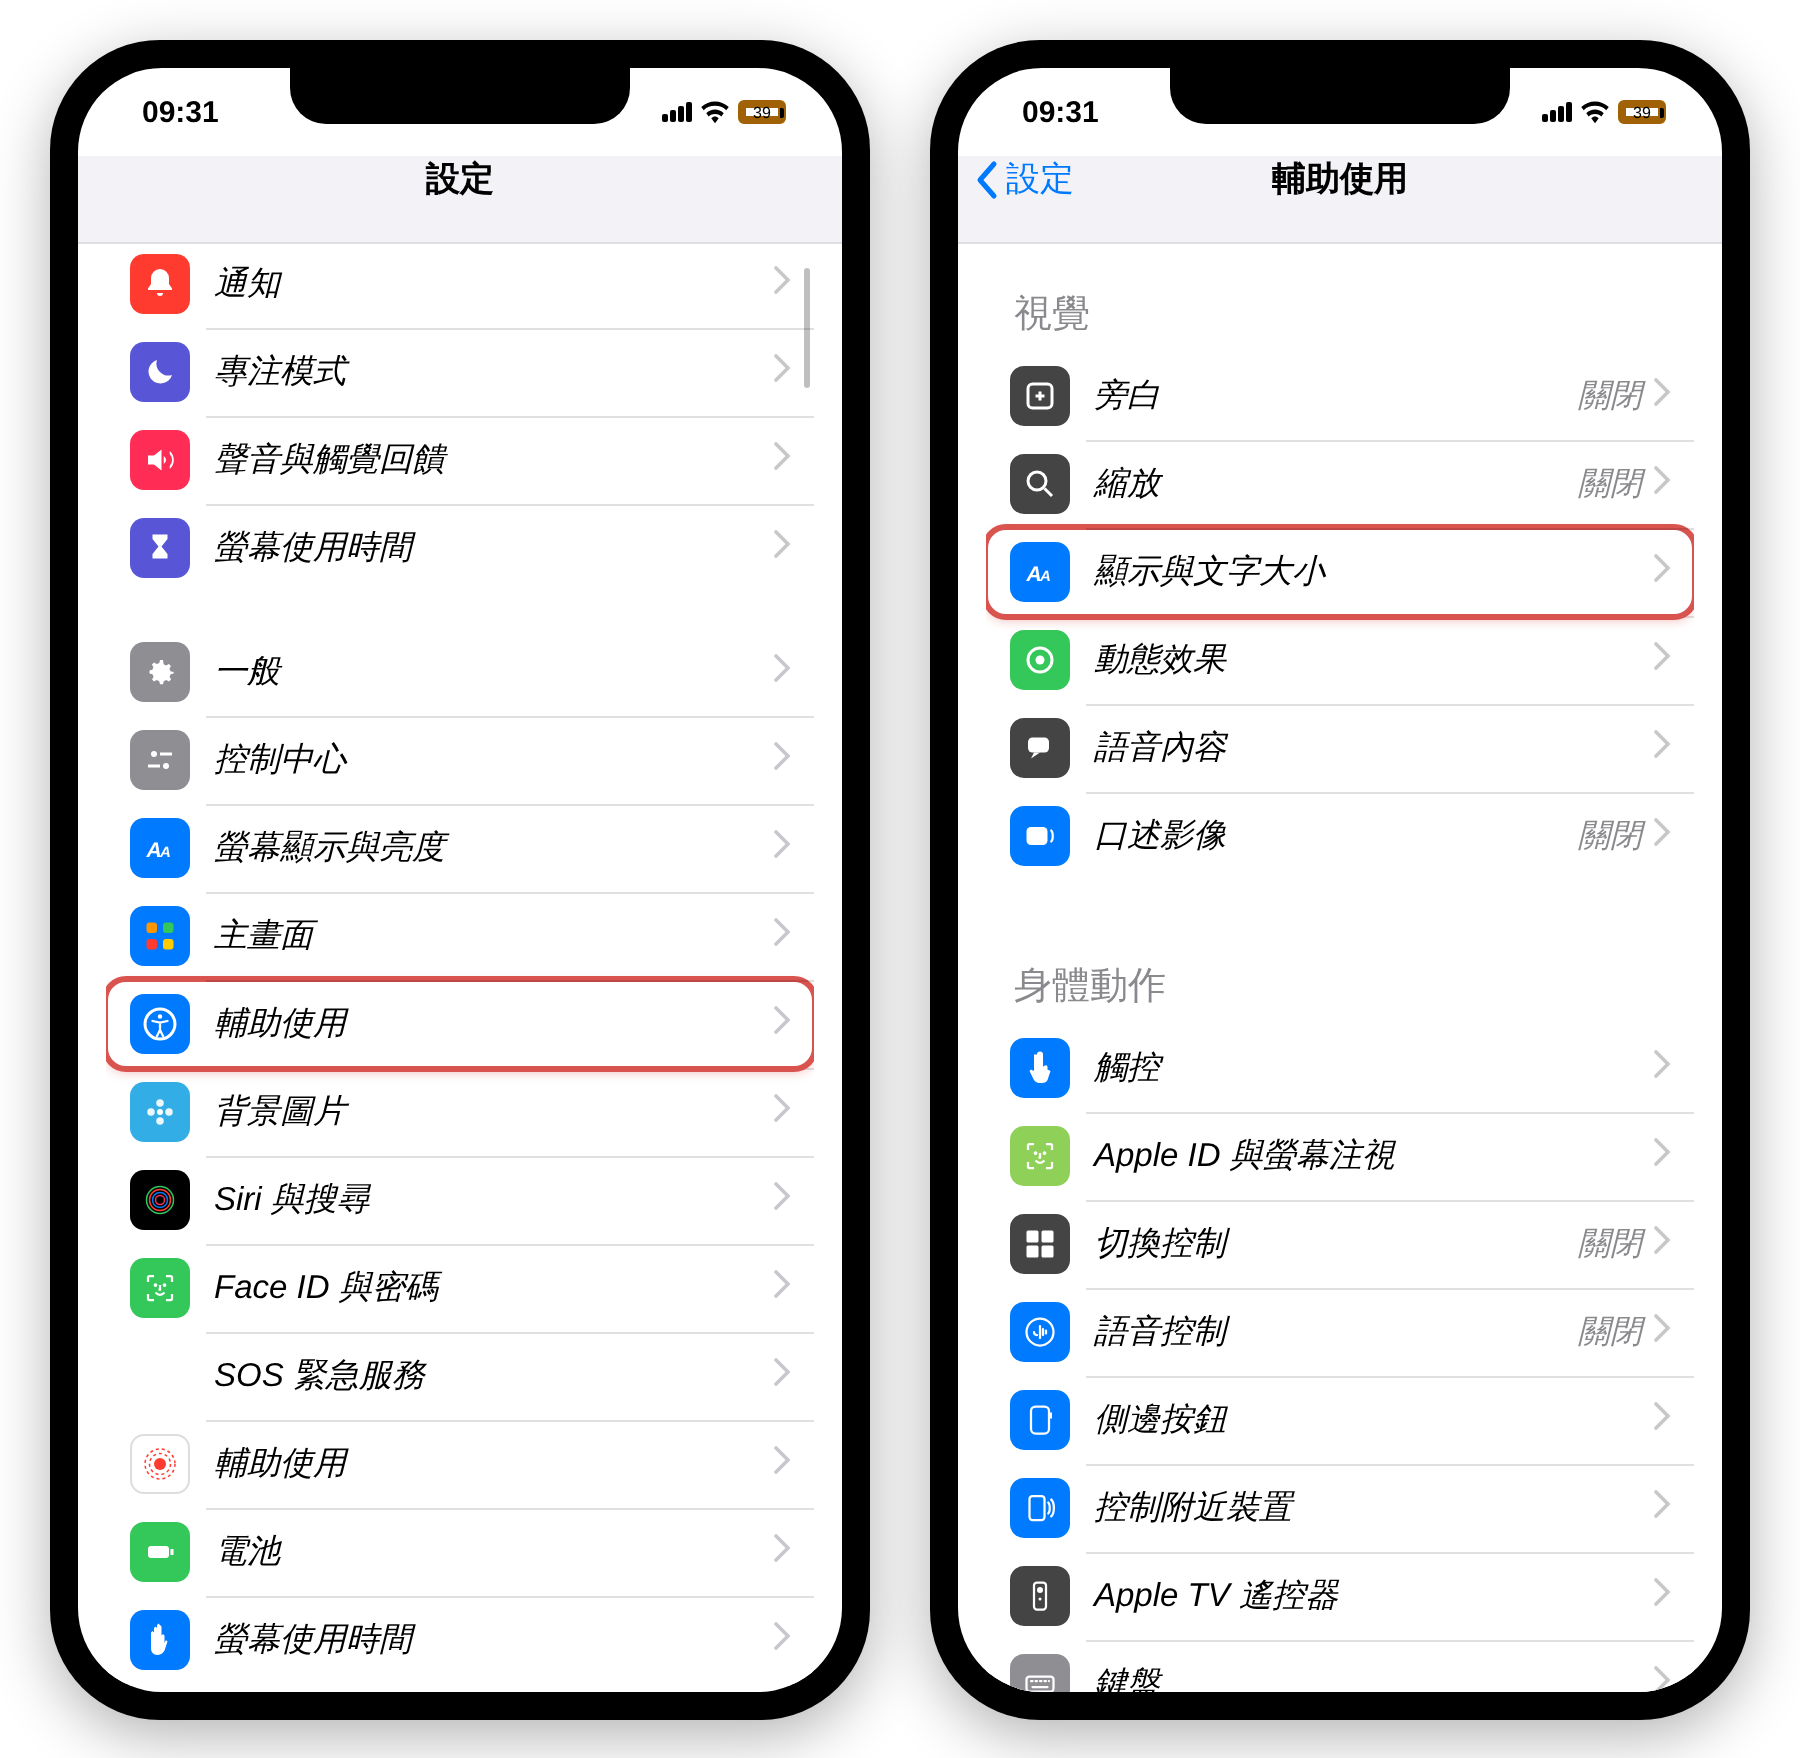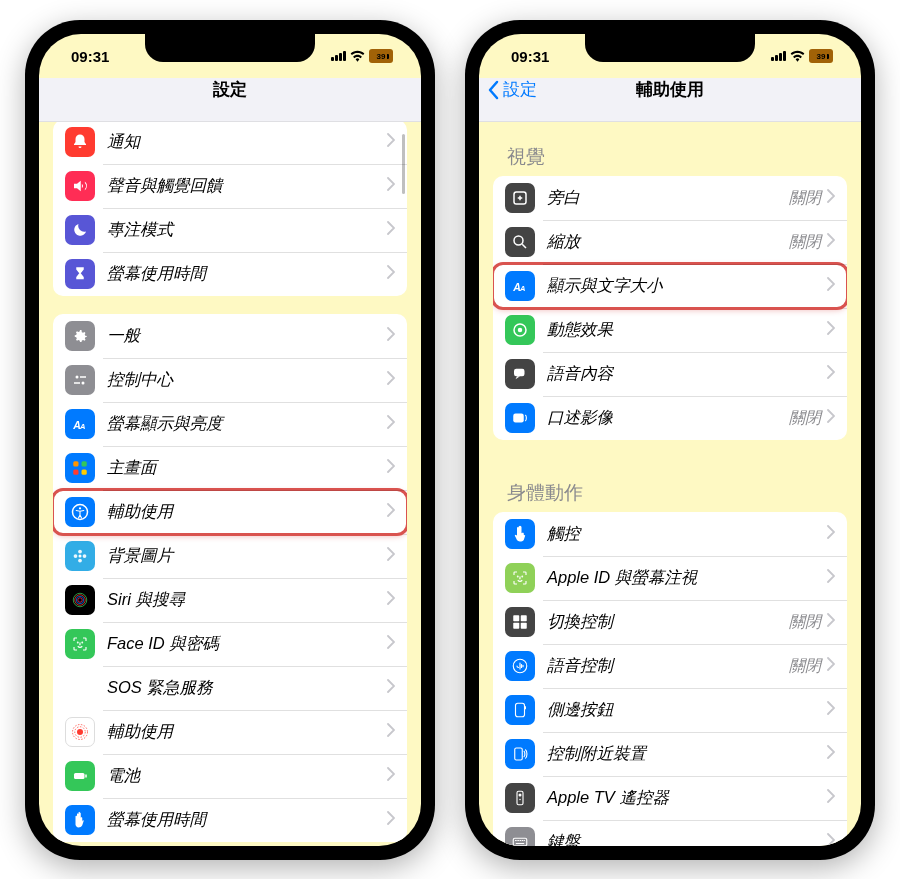--- a/index.html
+++ b/index.html
@@ -30,21 +30,21 @@
     transform: translateX(-50%);
     width: 170px;
     height: 28px;
     background: #000;
     border-radius: 0 0 18px 18px;
     z-index: 10;
   }
   .screen {
     width: 100%;
     height: 100%;
-    background: #fef9c3;
+    background: #ffffff;
     border-radius: 42px;
     overflow: hidden;
     position: relative;
     display: flex;
     flex-direction: column;
   }
   .statusbar {
     height: 44px;
     display: flex;
     justify-content: space-between;
@@ -56,23 +56,23 @@
     flex-shrink: 0;
   }
   .status-right { display: flex; gap: 4px; align-items: center; font-size: 13px; }
   .signal { display: inline-flex; gap: 1px; align-items: flex-end; }
   .signal span { width: 3px; background: #000; border-radius: 1px; }
   .signal span:nth-child(1){height:4px;} .signal span:nth-child(2){height:6px;}
   .signal span:nth-child(3){height:8px;} .signal span:nth-child(4){height:10px;}
   .wifi { width:15px; height:12px; position: relative; }
   .wifi svg { width:15px; height:12px; }
   .battery {
-    width: 24px; height: 12px; border: 7px solid #a16207; border-radius: 3px;
+    width: 24px; height: 12px; border: 4px solid #a16207; border-radius: 3px;
     position: relative; display: flex; align-items: center; justify-content: center;
-    font-size: 8px; font-weight: 700;
+    font-size: 8px; font-weight: 400;
   }
   .battery::after { content:""; position:absolute; right:-3px; width:2px; height:5px; background:#000; border-radius:0 1px 1px 0;}
   .navbar {
     height: 44px;
     display: flex;
     align-items: flex-start;
     justify-content: center;
     position: relative;
     border-bottom: 0.5px solid rgba(0,0,0,0.08);
     flex-shrink: 0;
@@ -180,37 +180,37 @@
               <svg viewBox="0 0 24 24" fill="#fff">
                 <path d="M12 2a6 6 0 00-6 6v4l-2 3v1h16v-1l-2-3V8a6 6 0 00-6-6zM10 18a2 2 0 104 0h-4z"></path>
               </svg>
             </span>
     <span class="label">通知</span>
     <span class="chevron"><svg viewBox="0 0 8 14">
                 <path d="M1 1l6 6-6 6" stroke="currentColor" stroke-width="1.8" fill="none" stroke-linecap="round"></path>
               </svg></span>
   </div>
           <div class="row">
+    <span class="icon bg-purple">
+              <svg viewBox="0 0 24 24" fill="#fff">
+                <path d="M20 14a8 8 0 01-10-10 8 8 0 1010 10z"></path>
+              </svg>
+            </span>
+    <span class="label">專注模式</span>
+    <span class="chevron"><svg viewBox="0 0 8 14">
+                <path d="M1 1l6 6-6 6" stroke="currentColor" stroke-width="1.8" fill="none" stroke-linecap="round"></path>
+              </svg></span>
+  </div>
+          <div class="row">
     <span class="icon bg-pink">
               <svg viewBox="0 0 24 24" fill="#fff">
                 <path d="M4 9v6h4l5 4V5L8 9H4zm12 3a3 3 0 00-1.5-2.6v5.2A3 3 0 0016 12zm2.5-6v2a6 6 0 010 8v2a8 8 0 000-12z"></path>
               </svg>
             </span>
     <span class="label">聲音與觸覺回饋</span>
-    <span class="chevron"><svg viewBox="0 0 8 14">
-                <path d="M1 1l6 6-6 6" stroke="currentColor" stroke-width="1.8" fill="none" stroke-linecap="round"></path>
-              </svg></span>
-  </div>
-          <div class="row">
-    <span class="icon bg-purple">
-              <svg viewBox="0 0 24 24" fill="#fff">
-                <path d="M20 14a8 8 0 01-10-10 8 8 0 1010 10z"></path>
-              </svg>
-            </span>
-    <span class="label">專注模式</span>
     <span class="chevron"><svg viewBox="0 0 8 14">
                 <path d="M1 1l6 6-6 6" stroke="currentColor" stroke-width="1.8" fill="none" stroke-linecap="round"></path>
               </svg></span>
   </div>
           <div class="row">
     <span class="icon bg-purple">
               <svg viewBox="0 0 24 24" fill="#fff">
                 <path d="M7 3h10v3l-4 5 4 5v3H7v-3l4-5-4-5V3z"></path>
               </svg>
             </span>

